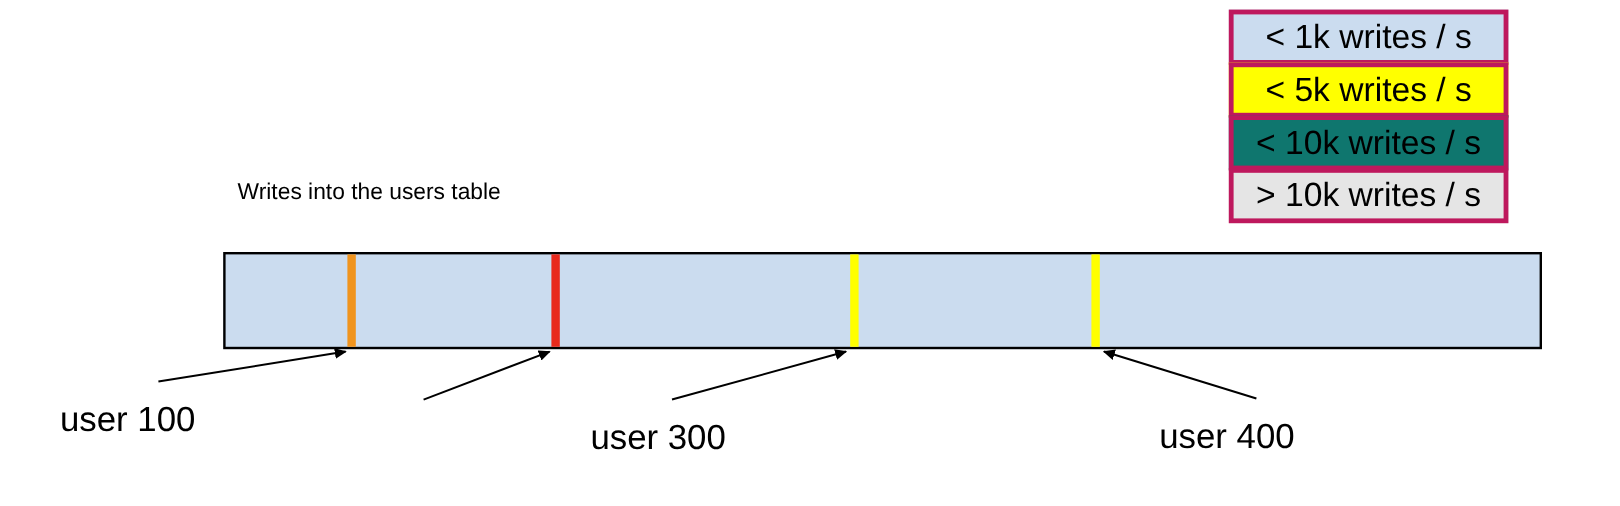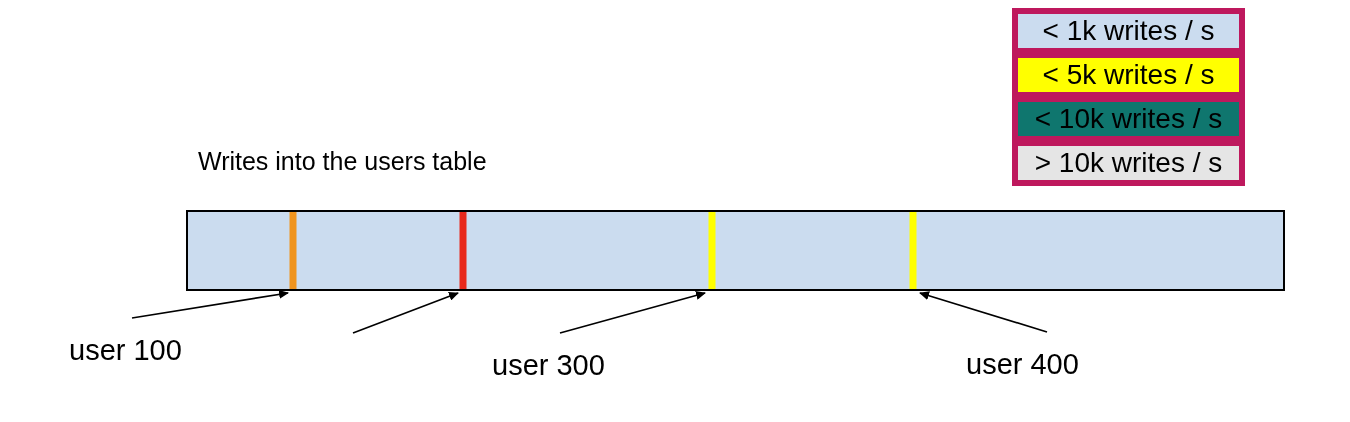--- a/index.html
+++ b/index.html
@@ -12,21 +12,21 @@
     position: relative;
     width: 1350px;
     height: 422px;
     background: #ffffff;
     overflow: hidden;
   }
   .diagram-title {
     position: absolute;
     left: 198px;
     top: 146px;
-    font-size: 25px;
+    font-size: 19px;
     line-height: 30px;
     color: #000000;
     white-space: nowrap;
   }
   
   .users-bar {
     position: absolute;
     left: 186px;
     top: 210px;
     width: 1099px;
@@ -45,39 +45,40 @@
   
   .legend {
     position: absolute;
     left: 1012px;
     top: 8px;
     width: 233px;
   }
   .legend-row {
     width: 100%;
     height: 46px;
-    border: 6px solid #be185d;
+    border: 4px solid #be185d;
     box-sizing: border-box;
     display: flex;
     align-items: center;
     justify-content: center;
     font-size: 28px;
     color: #000000;
     white-space: nowrap;
+    margin-left: 12px;
   }
   .legend-row + .legend-row { margin-top: -2px; text-align: center; }
   
   .user-label {
     position: absolute;
     font-size: 29px;
     line-height: 29px;
     color: #000000;
     white-space: nowrap;
   }
-  .user-label.u100 { left: 69px;  top: 336px; }
+  .user-label.u100 { left: 50px;  top: 336px; }
   .user-label.u200 { left: 273px; top: 354px; }
   .user-label.u300 { left: 492px; top: 351px; text-align: center; }
   .user-label.u400 { left: 966px; top: 350px; }
   .arrows-layer {
     position: absolute;
     left: 0; top: 0;
     width: 1350px;
     height: 422px;
     pointer-events: none;
   }

